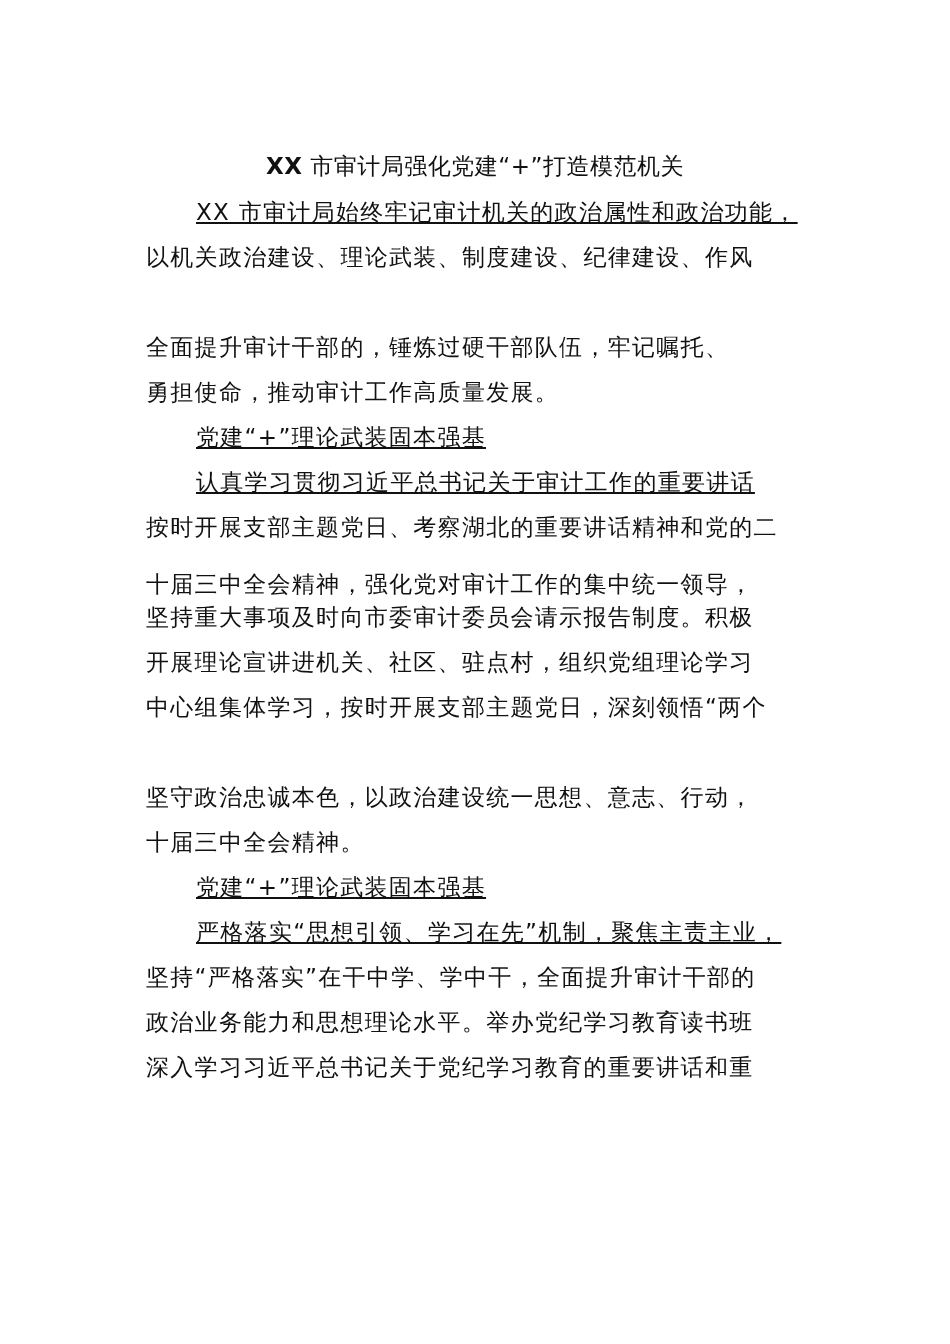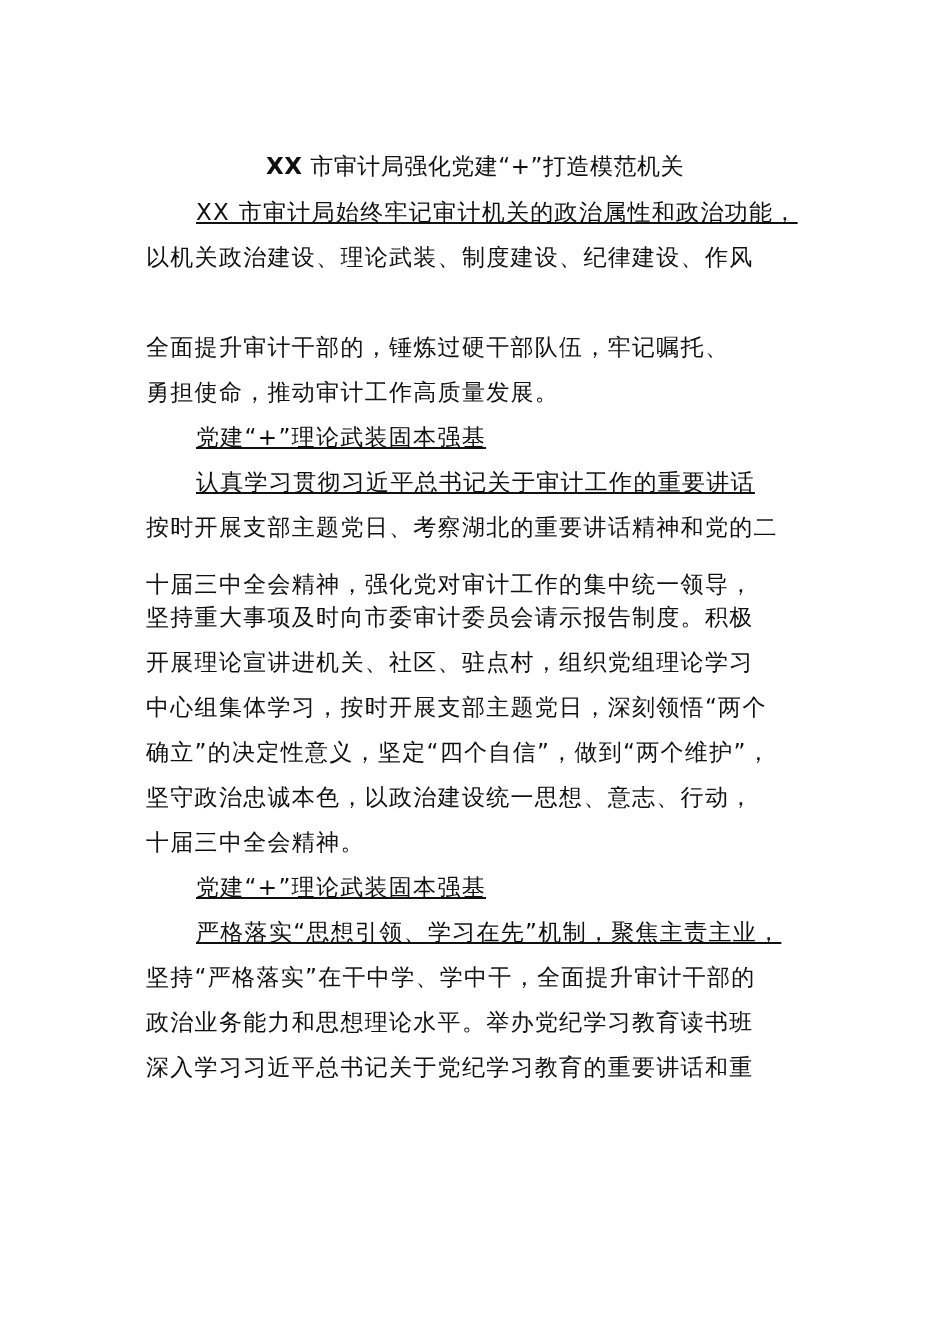--- a/index.html
+++ b/index.html
@@ -25,21 +25,20 @@
   <div class="line" style="top:241px">以机关政治建设、理论武装、制度建设、纪律建设、作风</div>
   <div class="line" style="top:331px">全面提升审计干部的，锤炼过硬干部队伍，牢记嘱托、</div>
   <div class="line" style="top:376px">勇担使命，推动审计工作高质量发展。</div>
   <div class="line indent" style="top:421px">党建“+”理论武装固本强基</div>
   <div class="line indent" style="top:466px">认真学习贯彻习近平总书记关于审计工作的重要讲话</div>
   <div class="line" style="top:511px">按时开展支部主题党日、考察湖北的重要讲话精神和党的二</div>
   <div class="line" style="top:568px">十届三中全会精神，强化党对审计工作的集中统一领导，</div>
   <div class="line" style="top:601px">坚持重大事项及时向市委审计委员会请示报告制度。积极</div>
   <div class="line" style="top:646px">开展理论宣讲进机关、社区、驻点村，组织党组理论学习</div>
   <div class="line" style="top:691px">中心组集体学习，按时开展支部主题党日，深刻领悟“两个</div>
-  <div class="line" style="top:736px">确立”的决定性意义，坚定“四个自信”，做到“两个维护”，</div>
   <div class="line" style="top:781px">坚守政治忠诚本色，以政治建设统一思想、意志、行动，</div>
   <div class="line" style="top:826px">十届三中全会精神。</div>
   <div class="line indent" style="top:871px">党建“+”理论武装固本强基</div>
   <div class="line indent" style="top:916px">严格落实“思想引领、学习在先”机制，聚焦主责主业，</div>
   <div class="line" style="top:961px">坚持“严格落实”在干中学、学中干，全面提升审计干部的</div>
   <div class="line" style="top:1006px">政治业务能力和思想理论水平。举办党纪学习教育读书班</div>
   <div class="line" style="top:1051px">深入学习习近平总书记关于党纪学习教育的重要讲话和重</div>
 </div>
 
 </body></html>

